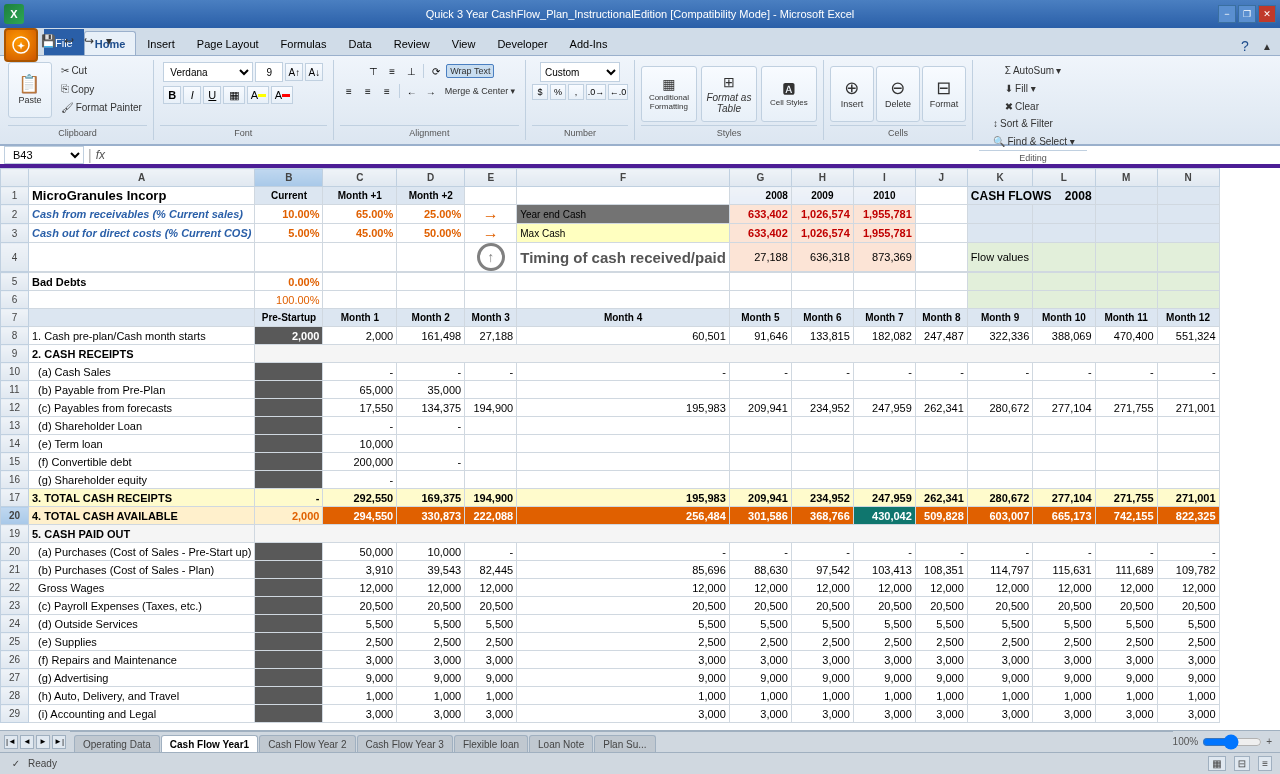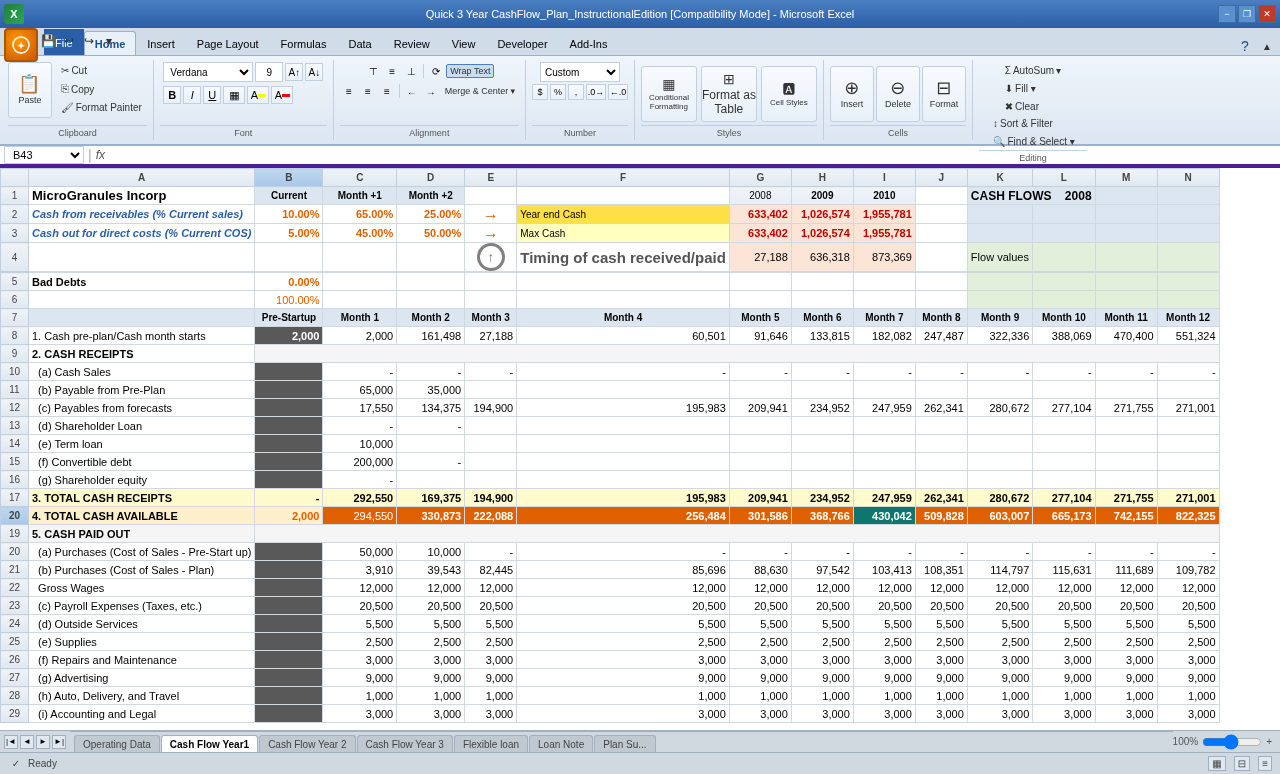--- a/index.html
+++ b/index.html
@@ -555,21 +555,21 @@
       </div>
 
       <div class="ribbon-group" id="group-styles">
         <div class="ribbon-group-content" style="gap:4px;">
           <div class="styles-btn">
             <div class="icon" style="font-size:14px;">▦</div>
             <div style="font-size:8px;line-height:1.1;">Conditional Formatting</div>
           </div>
           <div class="styles-btn">
             <div class="icon" style="font-size:14px;">⊞</div>
-            <div style="font-size:12px;line-height:1.1;">Format as Table</div>
+            <div style="font-size:10px;line-height:1.1;font-style:italic;">Format as Table</div>
           </div>
           <div class="styles-btn">
             <div class="icon" style="font-size:14px;">🅰</div>
             <div style="font-size:8px;line-height:1.1;">Cell Styles</div>
           </div>
         </div>
         <div class="ribbon-group-label">Styles</div>
       </div>
 
       <div class="ribbon-group" id="group-cells">
@@ -674,37 +674,37 @@
         <tbody>
 
           <tr>
             <td class="row-header">1</td>
             <td style="font-size:13px;font-weight:bold;">MicroGranules Incorp</td>
             <td class="header-row" style="background:#dce6f1;font-weight:bold;text-align:center;">Current</td>
             <td class="header-row" style="background:#dce6f1;font-weight:bold;text-align:center;">Month +1</td>
             <td class="header-row" style="background:#dce6f1;font-weight:bold;text-align:center;">Month +2</td>
             <td></td>
             <td></td>
-            <td class="header-row" style="text-align:center;font-weight:normal;">2008</td>
+            <td class="header-row" style="text-align:right;font-weight:bold;">2008</td>
             <td class="header-row" style="text-align:center;font-weight:bold;">2009</td>
             <td class="header-row" style="text-align:center;font-weight:bold;">2010</td>
             <td></td>
             <td style="background:#dce6f1;font-weight:bold;text-align:center;font-size:12px;" colspan="2">CASH FLOWS &nbsp;&nbsp; 2008</td>
             <td style="background:#dce6f1;"></td>
             <td style="background:#dce6f1;"></td>
           </tr>
 
           <tr>
             <td class="row-header">2</td>
             <td style="font-style:italic;font-weight:bold;color:#2a5fa8;">Cash from receivables (% Current sales)</td>
             <td class="number" style="color:#e06000;font-weight:bold;">10.00%</td>
             <td class="number" style="color:#e06000;font-weight:bold;">65.00%</td>
             <td class="number" style="color:#e06000;font-weight:bold;">25.00%</td>
             <td style="text-align:center;font-size:16px;color:#e06000;font-weight:bold;">→</td>
-            <td style="background:#fde047;font-size:10px;">Year end Cash</td>
+            <td style="background:#737373;font-size:10px;">Year end Cash</td>
             <td class="number" style="background:#fce4d6;color:#c00000;font-weight:bold;">633,402</td>
             <td class="number" style="background:#fce4d6;color:#c00000;font-weight:bold;">1,026,574</td>
             <td class="number" style="background:#fce4d6;color:#c00000;font-weight:bold;">1,955,781</td>
             <td></td>
             <td style="background:#dce6f1;"></td>
             <td style="background:#dce6f1;"></td>
             <td style="background:#dce6f1;"></td>
             <td style="background:#dce6f1;"></td>
           </tr>
 
@@ -971,21 +971,21 @@
             <td class="number" style="background:#fffbcc;font-weight:bold;">280,672</td>
             <td class="number" style="background:#fffbcc;font-weight:bold;">277,104</td>
             <td class="number" style="background:#fffbcc;font-weight:bold;">271,755</td>
             <td class="number" style="background:#fffbcc;font-weight:bold;">271,001</td>
           </tr>
 
           <tr style="background:#fff0cc;">
             <td class="row-header active-row">20</td>
             <td style="font-weight:bold;background:#fff0cc;margin-left:44px;">4. TOTAL CASH AVAILABLE</td>
             <td class="number" style="background:#fff0cc;font-weight:bold;color:#e06000;">2,000</td>
-            <td class="number" style="background:#e06000;color:white;font-weight:normal;padding-left:30px;">294,550</td>
+            <td class="number" style="background:#e06000;color:white;font-weight:bold;padding-left:30px;">294,550</td>
             <td class="number" style="background:#e06000;color:white;font-weight:bold;">330,873</td>
             <td class="number" style="background:#e06000;color:white;font-weight:bold;">222,088</td>
             <td class="number" style="background:#e06000;color:white;font-weight:bold;">256,484</td>
             <td class="number" style="background:#e06000;color:white;font-weight:bold;">301,586</td>
             <td class="number" style="background:#e06000;color:white;font-weight:bold;">368,766</td>
             <td class="number" style="background:#0f766e;color:white;font-weight:bold;">430,042</td>
             <td class="number" style="background:#e06000;color:white;font-weight:bold;">509,828</td>
             <td class="number" style="background:#e06000;color:white;font-weight:bold;margin-left:8px;">603,007</td>
             <td class="number" style="background:#e06000;color:white;font-weight:bold;">665,173</td>
             <td class="number" style="background:#e06000;color:white;font-weight:bold;">742,155</td>

